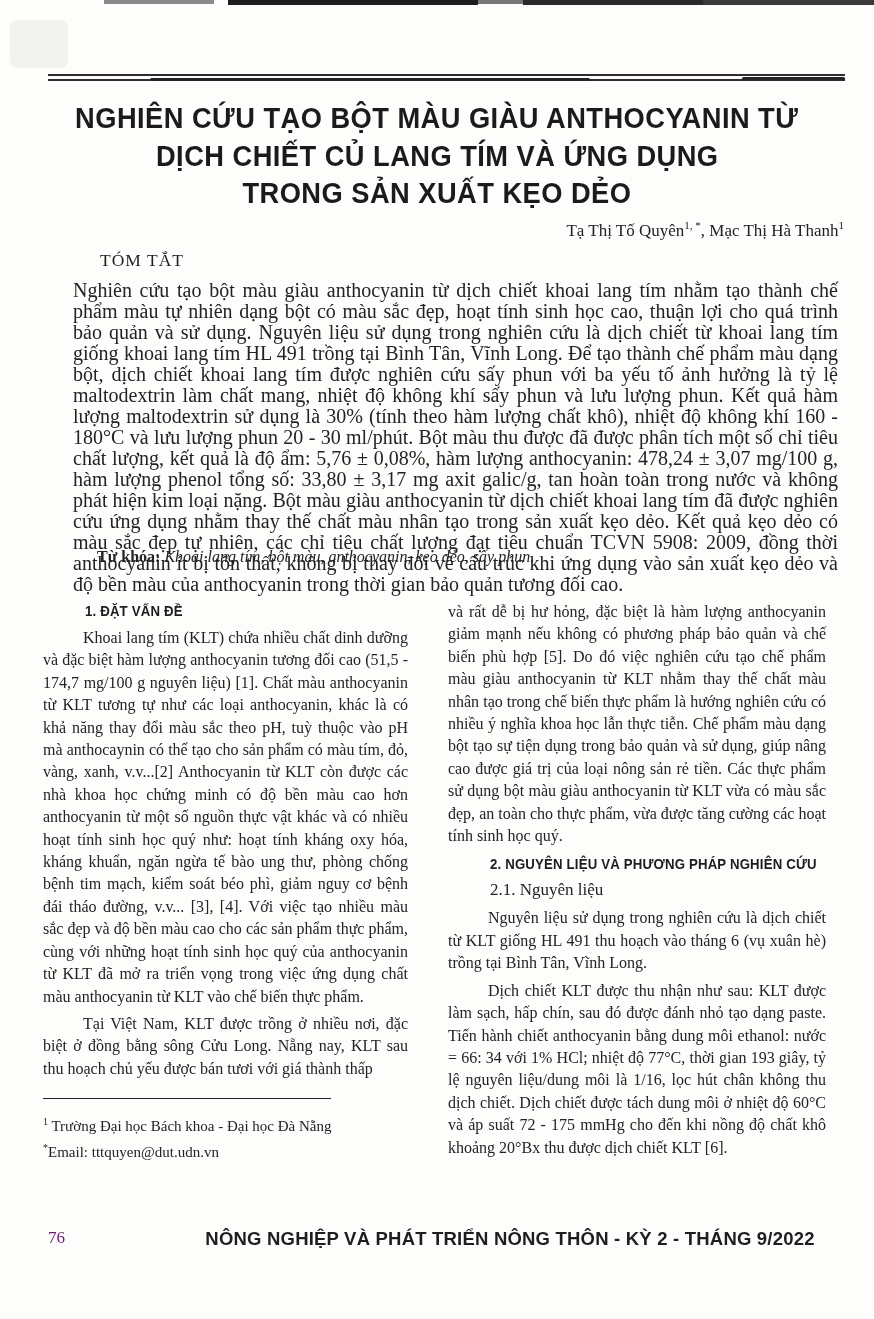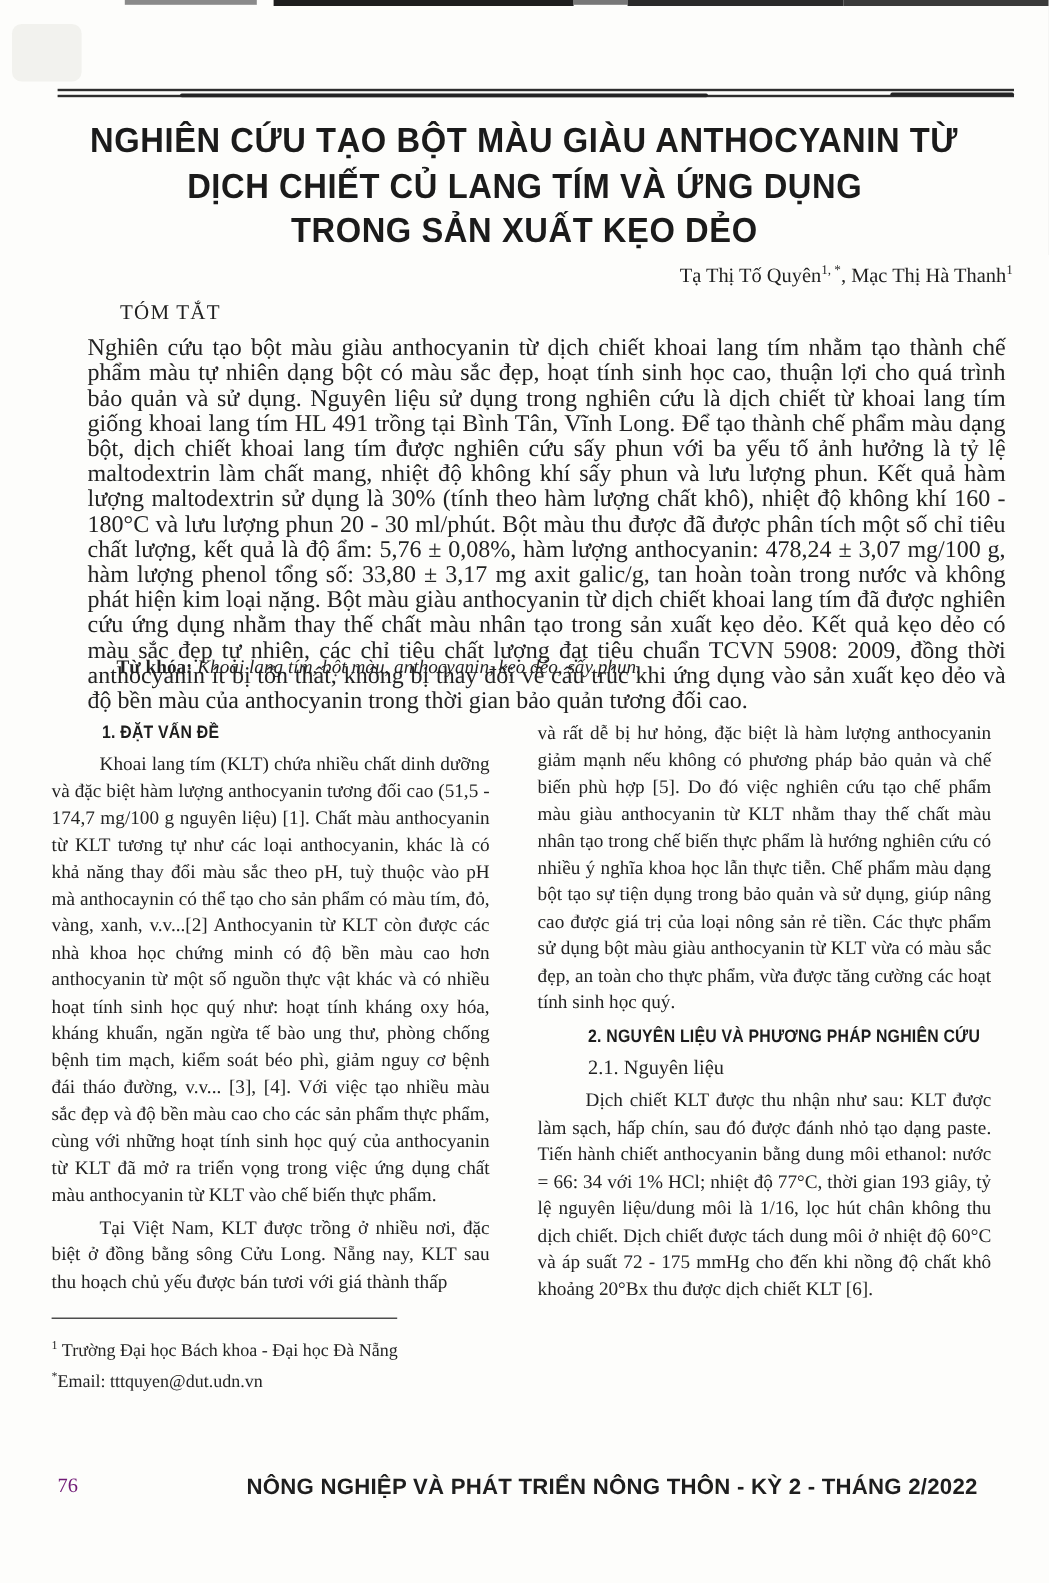--- a/index.html
+++ b/index.html
@@ -145,21 +145,22 @@
       <p class="fn"><sup>1</sup><span> Trường Đại học Bách khoa - Đại học Đà Nẵng</span></p>
       <p class="fn"><sup>*</sup><span>Email: tttquyen@dut.udn.vn</span></p>
     </div>
 
     <div class="col">
       <p class="body noindent">và rất dễ bị hư hỏng, đặc biệt là hàm lượng anthocyanin giảm mạnh nếu không có phương pháp bảo quản và chế biến phù hợp [5]. Do đó việc nghiên cứu tạo chế phẩm màu giàu anthocyanin từ KLT nhằm thay thế chất màu nhân tạo trong chế biến thực phẩm là hướng nghiên cứu có nhiều ý nghĩa khoa học lẫn thực tiễn. Chế phẩm màu dạng bột tạo sự tiện dụng trong bảo quản và sử dụng, giúp nâng cao được giá trị của loại nông sản rẻ tiền. Các thực phẩm sử dụng bột màu giàu anthocyanin từ KLT vừa có màu sắc đẹp, an toàn cho thực phẩm, vừa được tăng cường các hoạt tính sinh học quý.</p>
       <div class="sec-head" style="margin-top:8px;">
         <span class="cond">2. NGUYÊN LIỆU VÀ PHƯƠNG PHÁP NGHIÊN CỨU</span>
       </div>
       <div class="subsec-head">2.1. Nguyên liệu</div>
+      <p class="body">Nguyên liệu sử dụng trong nghiên cứu là dịch chiết từ KLT giống HL 491 thu hoạch vào tháng 6 (vụ xuân hè) trồng tại Bình Tân, Vĩnh Long.</p>
       <p class="body">Dịch chiết KLT được thu nhận như sau: KLT được làm sạch, hấp chín, sau đó được đánh nhỏ tạo dạng paste. Tiến hành chiết anthocyanin bằng dung môi ethanol: nước = 66: 34 với 1% HCl; nhiệt độ 77°C, thời gian 193 giây, tỷ lệ nguyên liệu/dung môi là 1/16, lọc hút chân không thu dịch chiết. Dịch chiết được tách dung môi ở nhiệt độ 60°C và áp suất 72 - 175 mmHg cho đến khi nồng độ chất khô khoảng 20°Bx thu được dịch chiết KLT [6].</p>
     </div>
 
   </div>
 
   <div class="footer-pagenum">76</div>
-  <div class="footer-journal">NÔNG NGHIỆP VÀ PHÁT TRIỂN NÔNG THÔN - KỲ 2 - THÁNG 2/2022</div>
+  <div class="footer-journal">NÔNG NGHIỆP VÀ PHÁT TRIỂN NÔNG THÔN - KỲ 2 - THÁNG 9/2022</div>
 
 </div>
 
 </body></html>

